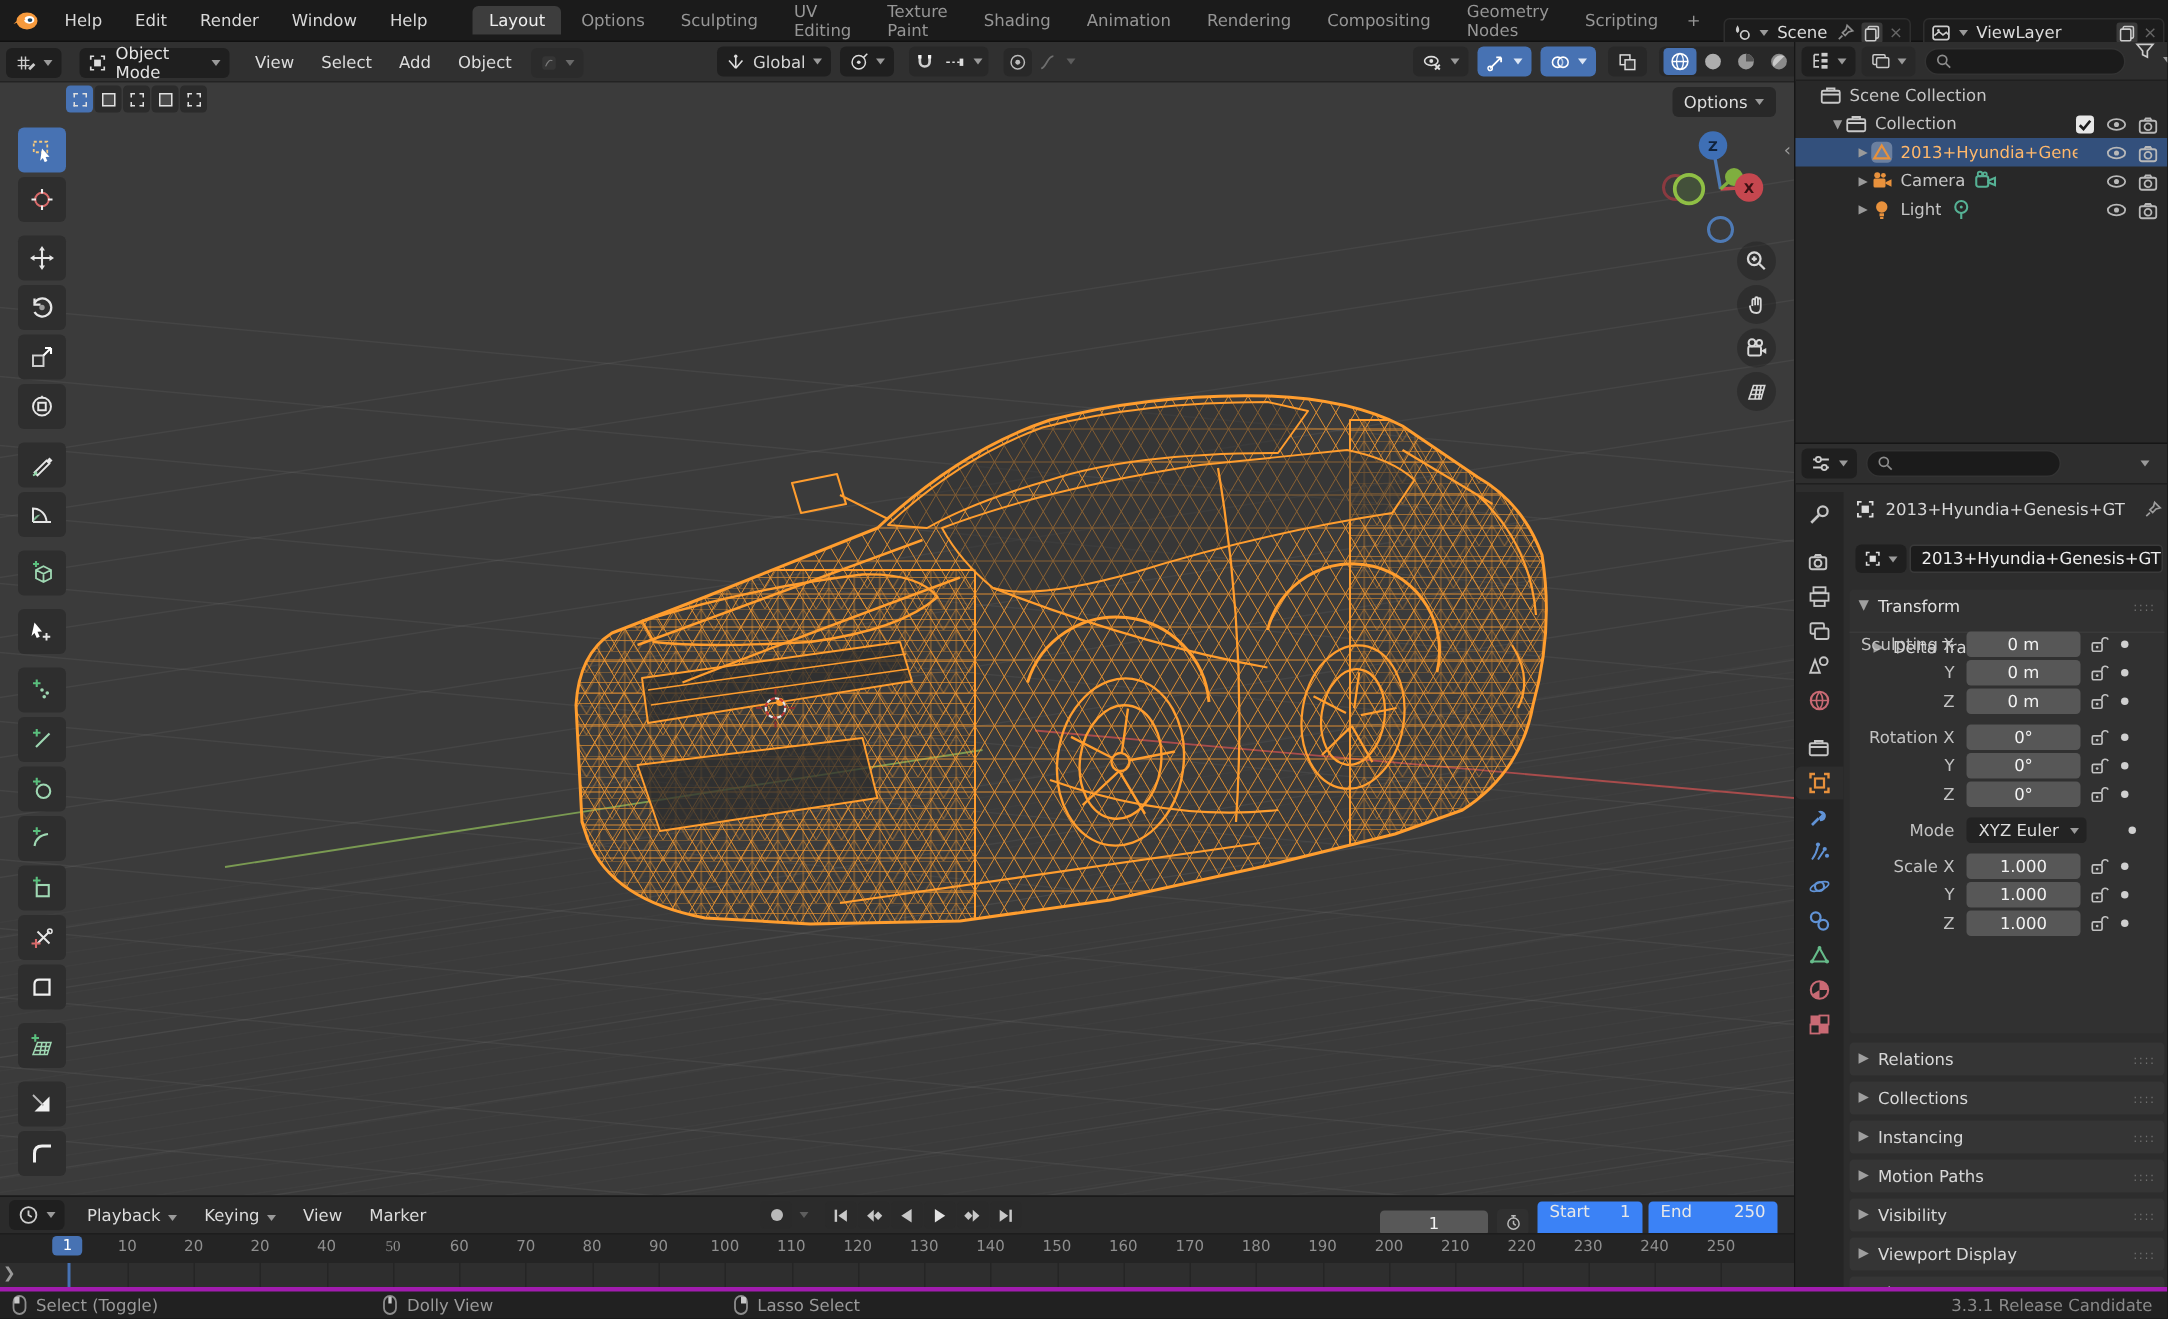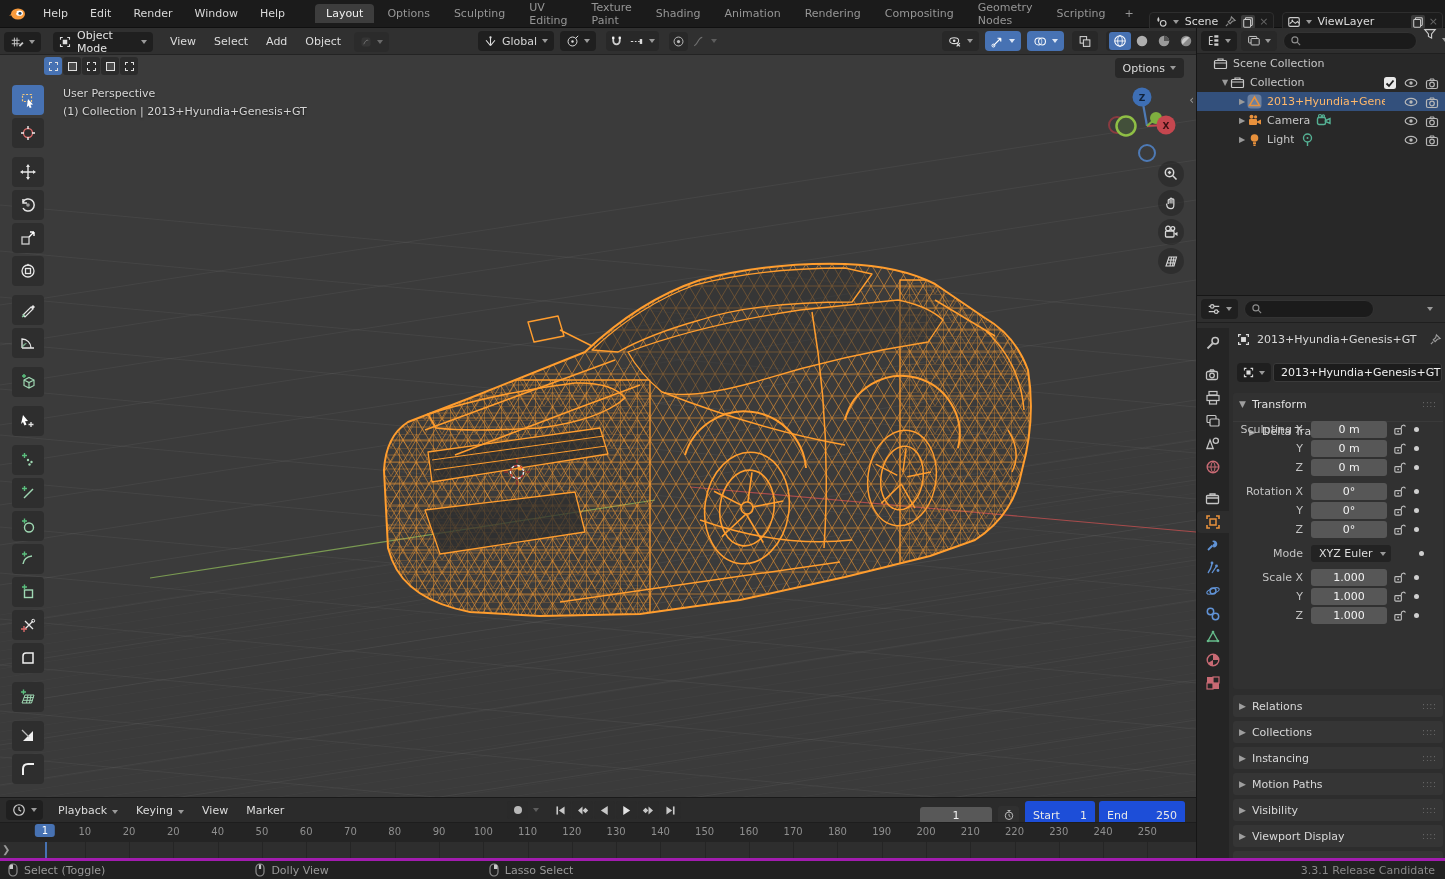--- a/index.html
+++ b/index.html
@@ -75,21 +75,21 @@
   .dot { width:5px; height:5px; border-radius:50%; background:#cfcfcf; }
 
   
   #timeline { left:0; top:797px; width:1196px; height:61px; background:#2b2b2b; border-top:1px solid #1a1a1a; }
   #tl-header { height:24px; display:flex; align-items:center; padding:0 6px; }
   #tl-header .menu-item { padding:0 9px; color:#dcdcdc; }
   #tl-ruler { position:absolute; left:0; top:24px; width:1196px; height:20px; background:#242424; border-top:1px solid #1d1d1d; }
   .tick-label { position:absolute; top:3px; transform:translateX(-50%); color:#8f8f8f; font-size:10px; }
   #tl-track { position:absolute; left:0; top:44px; width:1196px; height:17px; background:#2e2e2e; }
   .tbtn { width:21px; height:18px; background:#2a2a2a; border-radius:3px; display:flex; align-items:center; justify-content:center; margin-left:1px; }
-  .tl-field { height:28px; background:#1d4ed8; border-radius:3px; display:flex; align-items:center; padding:0 8px; color:#e8e8e8; }
+  .tl-field { height:28px; background:#3b82f6; border-radius:3px; display:flex; padding:0 8px; color:#e8e8e8; }
 
   
   #statusbar { left:0; top:858px; width:1445px; height:21px; background:#212121; border-top:3px solid #a21caf; display:flex; align-items:center; color:#9a9a9a; }
   .hint { display:flex; align-items:center; margin-right:8px; }
   .hint .t { margin-left:6px; }
   #version { margin-left:auto; margin-right:10px; color:#8a8a8a; }
 
   svg { display:block; }
   .icon { flex:none; }
 </style>
@@ -506,24 +506,20 @@
         </g>
 
         <g transform="translate(517,472)">
           <circle r="6.5" fill="none" stroke="#e8e8e8" stroke-width="1.4" stroke-dasharray="3 3"></circle>
           <circle r="6.5" fill="none" stroke="#c23838" stroke-width="1.4" stroke-dasharray="3 3" stroke-dashoffset="3"></circle>
           <path d="M0,-9 V-13 M0,9 V13 M-9,0 H-13 M9,0 H13" stroke="#8a2f2f" stroke-width="1.4"></path>
         </g>
       </g>
     </svg>
 
-    <div id="vp-overlay-text" class="abs">
-      <div>User Perspective</div>
-      <div>(1) Collection | 2013+Hyundia+Genesis+GT</div>
-    </div>
 
     <div class="selmode abs">
       <div class="sm active">
           <span class="smglyph"></span>
         </div>
       <div class="sm">
           <span class="smglyph solid"></span>
         </div>
       <div class="sm">
           <span class="smglyph"></span>
@@ -1283,21 +1279,21 @@
             <span style="margin-left:auto">250</span>
         </div>
       </div>
     </div>
     <div id="tl-ruler">
         <span class="tick-label" style="left: 45px; background: rgb(71, 114, 179); color: rgb(255, 255, 255); padding: 1px 7px; border-radius: 3px; top: 1px;">1</span>
         <span class="tick-label" style="left: 84.843px;">10</span>
         <span class="tick-label" style="left: 129.113px;">20</span>
         <span class="tick-label" style="left: 173.383px;">20</span>
         <span class="tick-label" style="left: 217.653px;">40</span>
-        <span class="tick-label" style="left: 261.923px;">50</span>
+        <span class="tick-label" style="left: 261.923px; font-family: Liberation Serif, serif;">50</span>
         <span class="tick-label" style="left: 306.193px;">60</span>
         <span class="tick-label" style="left: 350.463px;">70</span>
         <span class="tick-label" style="left: 394.733px;">80</span>
         <span class="tick-label" style="left: 439.003px;">90</span>
         <span class="tick-label" style="left: 483.273px;">100</span>
         <span class="tick-label" style="left: 527.543px;">110</span>
         <span class="tick-label" style="left: 571.813px;">120</span>
         <span class="tick-label" style="left: 616.083px;">130</span>
         <span class="tick-label" style="left: 660.353px;">140</span>
         <span class="tick-label" style="left: 704.623px;">150</span>

